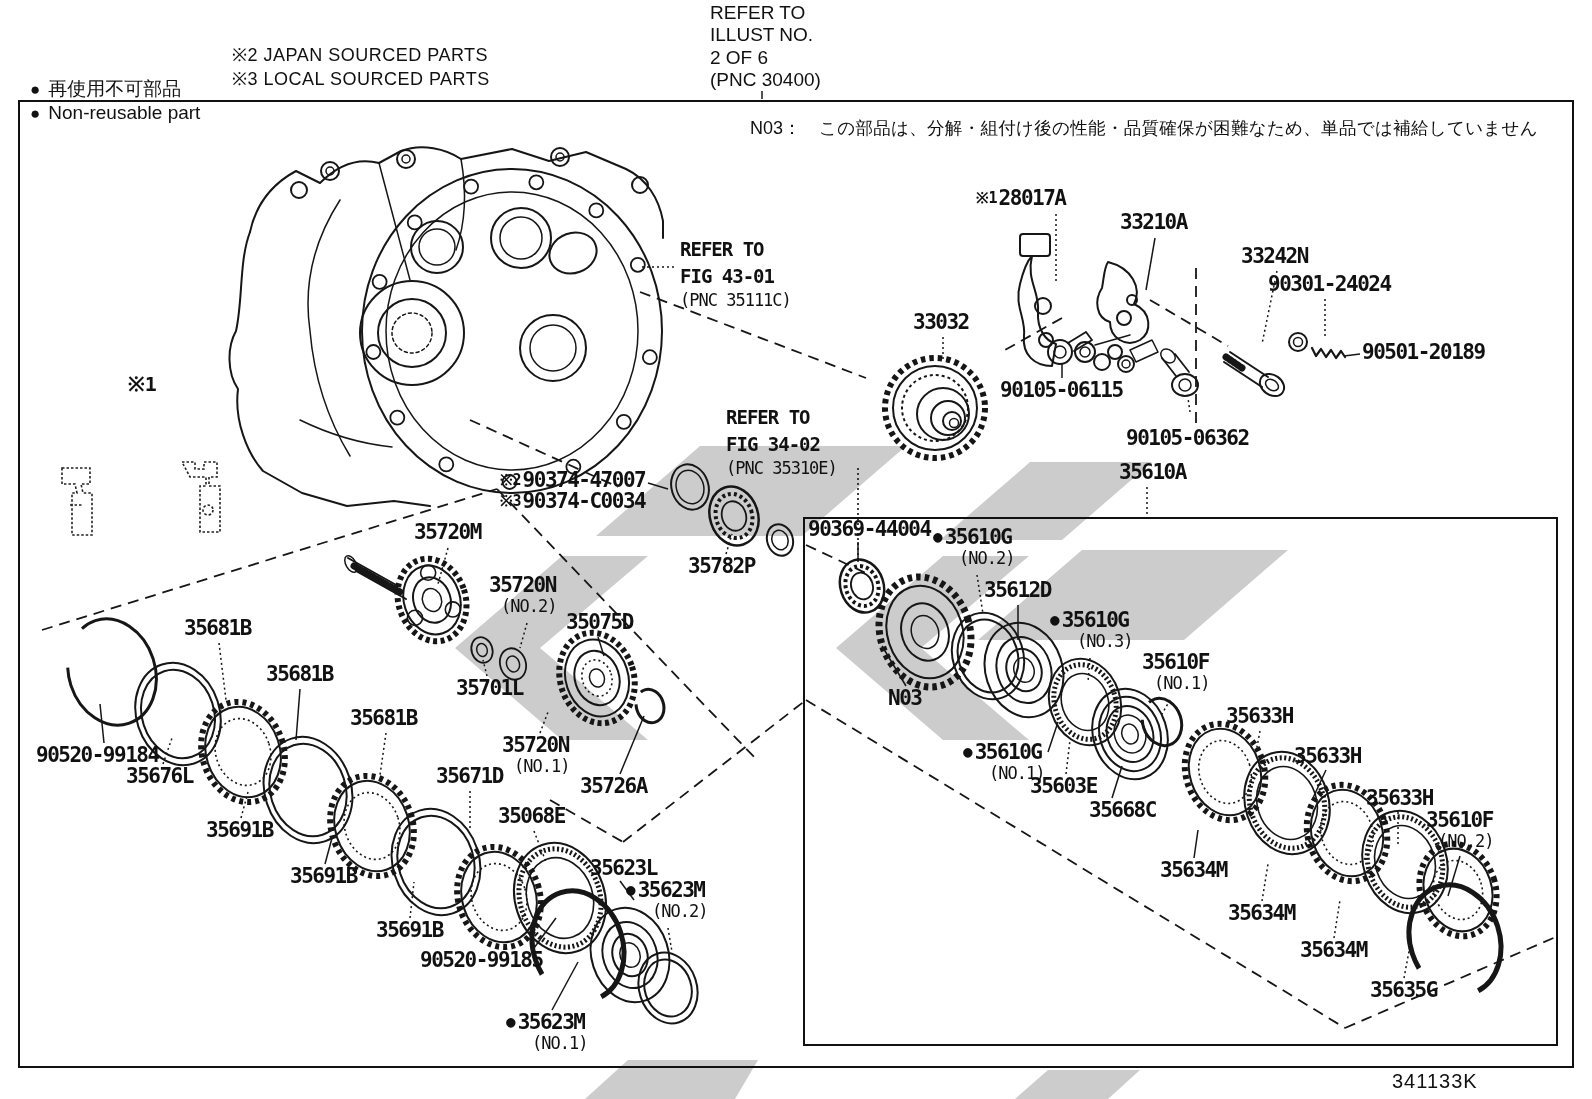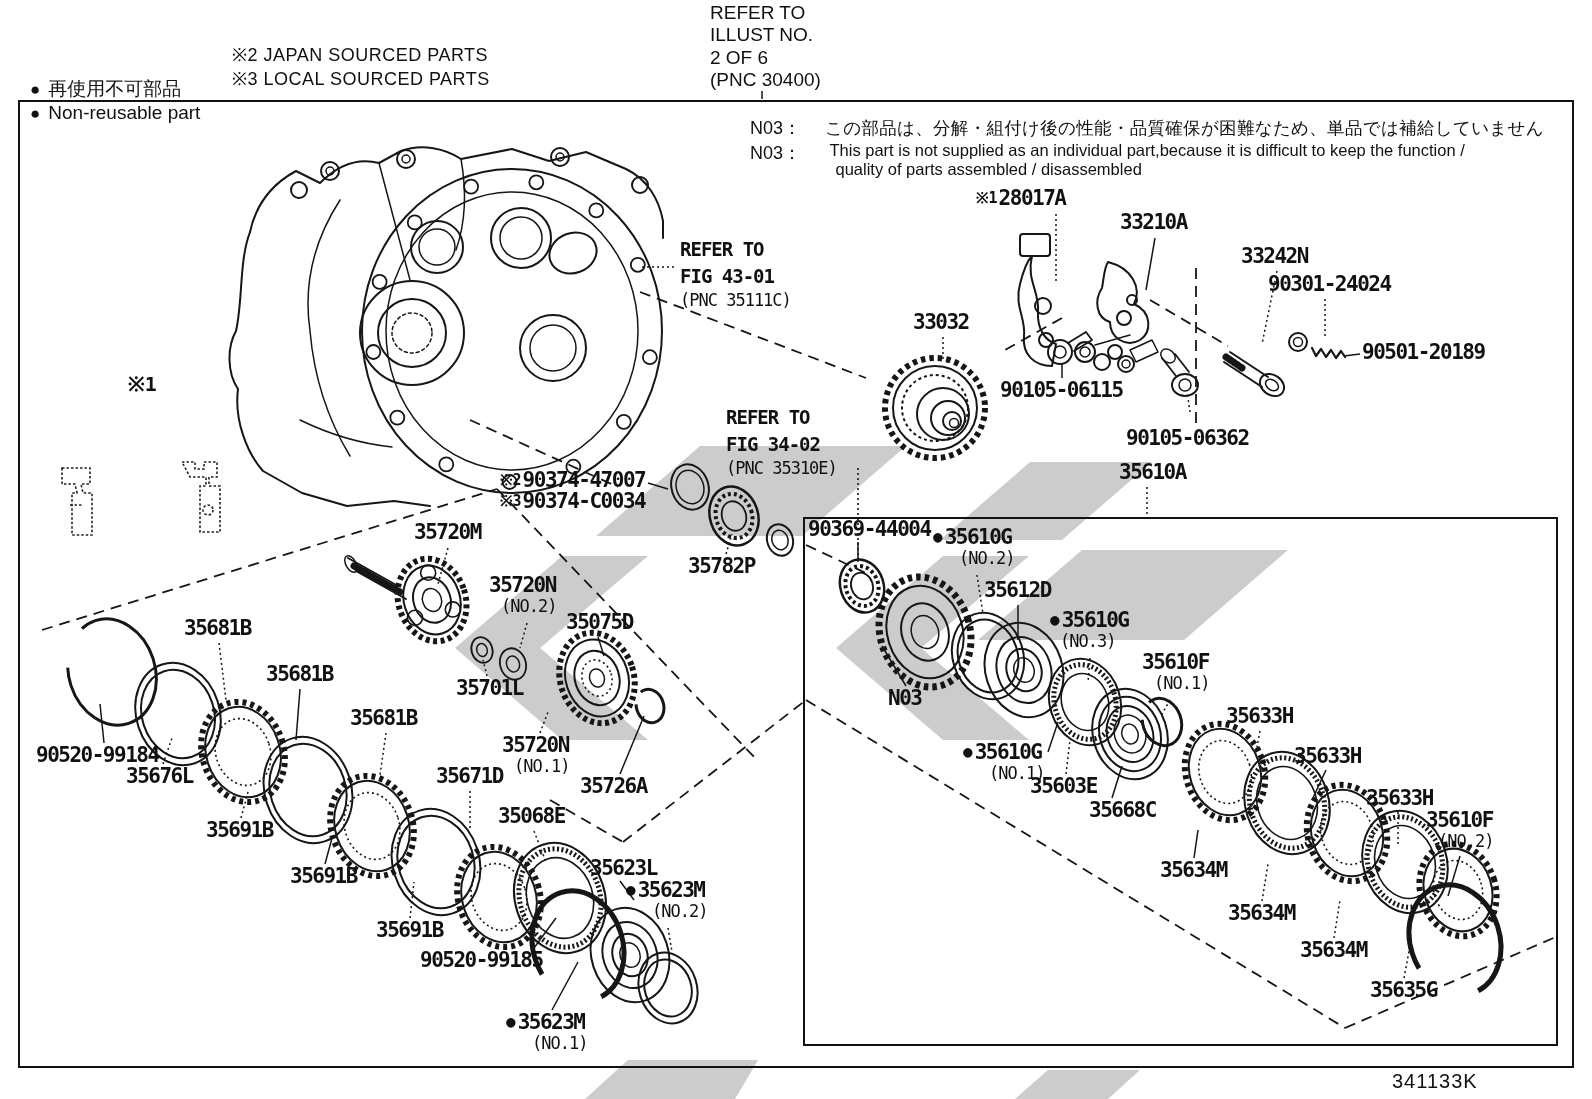--- a/index.html
+++ b/index.html
@@ -12,21 +12,21 @@
   .type-box .divider{position:absolute;left:117px;top:0;width:0;height:100%;border-left:2px dotted #222;}
   .type-box .headline{position:absolute;left:0;top:38px;width:100%;height:0;border-top:2px dotted #222;}
   .type-head{position:absolute;top:8px;font:400 20px "Liberation Sans",sans-serif;transform:translateX(-50%);letter-spacing:1px;}
   .mark1{position:absolute;left:128px;top:370px;font:700 20px "DejaVu Sans Mono",monospace;}
   .legend{position:absolute;font:400 19px "Liberation Sans",sans-serif;white-space:nowrap;margin-top:40px;}
   .legend .b{font-size:17px;margin-right:8px;}
   .src{position:absolute;font:400 18px "Liberation Sans",sans-serif;white-space:nowrap;letter-spacing:.5px;}
   .refblock{position:absolute;font:700 19px "DejaVu Sans Mono",monospace;letter-spacing:-1px;line-height:1.4;white-space:nowrap;}
   .illust{position:absolute;left:710px;top:2px;font:400 19px "Liberation Sans",sans-serif;line-height:1.18;white-space:nowrap;}
   .note-row{position:absolute;white-space:nowrap;}
-  .note-tag{font:400 18px "Liberation Sans",sans-serif;display:inline-block;vertical-align:top;margin-right:24px;}
+  .note-tag{font:400 18px "Liberation Sans",sans-serif;display:inline-block;vertical-align:top;margin-right:18px;}
   .note-jp{font:400 17.5px "Liberation Sans",sans-serif;display:inline-block;vertical-align:top;letter-spacing:.3px;}
   .note-en{font:400 16.5px "Liberation Sans",sans-serif;line-height:1.15;display:inline-block;vertical-align:top;}
   .plabel{position:absolute;font:700 21px "DejaVu Sans Mono",monospace;letter-spacing:-1.5px;color:#111;
           white-space:nowrap;line-height:1.02;}
   .plabel .pfx{font-size:15px;letter-spacing:0;margin-right:1px;vertical-align:2px;}
   .plabel .blt{font-size:16px;letter-spacing:0;margin-right:2px;vertical-align:2px;}
   .psub{font:400 17px "DejaVu Sans Mono",monospace;letter-spacing:-1px;}
   .diagnum{position:absolute;left:1392px;top:1070px;font:400 20px "Liberation Sans",sans-serif;letter-spacing:1px;}
   .lab-layer{position:absolute;left:0;top:0;width:100%;height:100%;}
 </style>
@@ -324,24 +324,20 @@
   <div class="illust">
     <div>REFER TO</div>
     <div>ILLUST NO.</div>
     <div>2 OF 6</div>
     <div>(PNC 30400)</div>
   </div>
 
   <div class="note-row" style="left:750px;top:116px;">
     <span class="note-tag">N03：</span><span class="note-jp">この部品は、分解・組付け後の性能・品質確保が困難なため、単品では補給していません</span>
   </div>
-  <div class="note-row" style="left:750px;top:141px;">
-    <span class="note-tag">N03：</span>
-    <span class="note-en"><span>This part is not supplied as an individual part,because it is difficult to keep the function /</span><br><span style="margin-left:6px;">quality of parts assembled / disassembled</span></span>
-  </div>
 
   <div class="refblock" style="left:680px;top:236px;">
     <div>REFER TO</div>
     <div>FIG 43-01</div>
     <div style="font-weight:400;font-size:17px;">(PNC 35111C)</div>
   </div>
   <div class="refblock" style="left:726px;top:404px;">
     <div>REFER TO</div>
     <div>FIG 34-02</div>
     <div style="font-weight:400;font-size:17px;">(PNC 35310E)</div>
@@ -360,21 +356,21 @@
       <div class="plabel" style="left: 913px; top: 312px;"><span>33032</span></div>
       <div class="plabel" style="left: 1000px; top: 380px;"><span>90105-06115</span></div>
       <div class="plabel" style="left: 1126px; top: 428px;"><span>90105-06362</span></div>
       <div class="plabel" style="left: 500px; top: 470px;"><span class="pfx">※2</span><span>90374-47007</span></div>
       <div class="plabel" style="left: 500px; top: 491px;"><span class="pfx">※3</span><span>90374-C0034</span></div>
       <div class="plabel" style="left: 688px; top: 556px;"><span>35782P</span></div>
       <div class="plabel" style="left: 1112px; top: 462px; margin-left: 7px;"><span>35610A</span></div>
       <div class="plabel" style="left: 808px; top: 519px;"><span>90369-44004</span></div>
       <div class="plabel" style="left: 933px; top: 527px;"><span class="blt">●</span><span>35610G</span><div class="psub" style="margin-left: 26px;">(NO.2)</div></div>
       <div class="plabel" style="left: 984px; top: 580px;"><span>35612D</span></div>
-      <div class="plabel" style="left: 1050px; top: 610px;"><span class="blt">●</span><span>35610G</span><div class="psub" style="margin-left: 10px;">(NO.3)</div></div>
+      <div class="plabel" style="left: 1050px; top: 610px;"><span class="blt">●</span><span>35610G</span><div class="psub" style="margin-left: 27px;">(NO.3)</div></div>
       <div class="plabel" style="left: 1142px; top: 652px;"><span>35610F</span><div class="psub" style="margin-left: 12px;">(NO.1)</div></div>
       <div class="plabel" style="left: 888px; top: 688px;"><span>N03</span></div>
       <div class="plabel" style="left: 963px; top: 742px;"><span class="blt">●</span><span>35610G</span><div class="psub" style="margin-left: 26px;">(NO.1)</div></div>
       <div class="plabel" style="left: 1030px; top: 776px;"><span>35603E</span></div>
       <div class="plabel" style="left: 1076px; top: 800px; margin-left: 13px;"><span>35668C</span></div>
       <div class="plabel" style="left: 1226px; top: 706px;"><span>35633H</span></div>
       <div class="plabel" style="left: 1294px; top: 746px;"><span>35633H</span></div>
       <div class="plabel" style="left: 1366px; top: 788px;"><span>35633H</span></div>
       <div class="plabel" style="left: 1426px; top: 810px;"><span>35610F</span><div class="psub" style="margin-left: 12px;">(NO.2)</div></div>
       <div class="plabel" style="left: 1160px; top: 860px;"><span>35634M</span></div>

